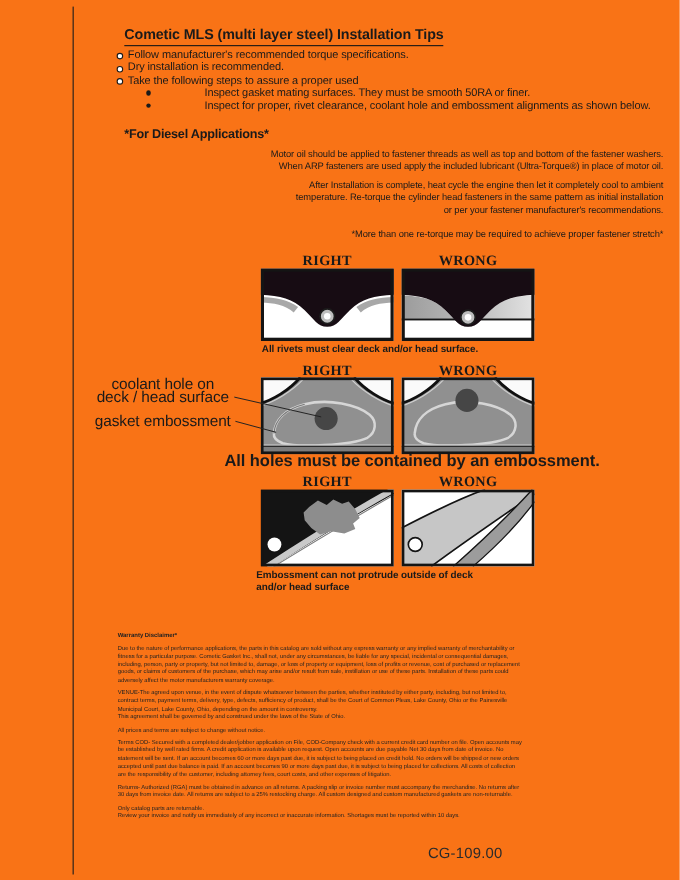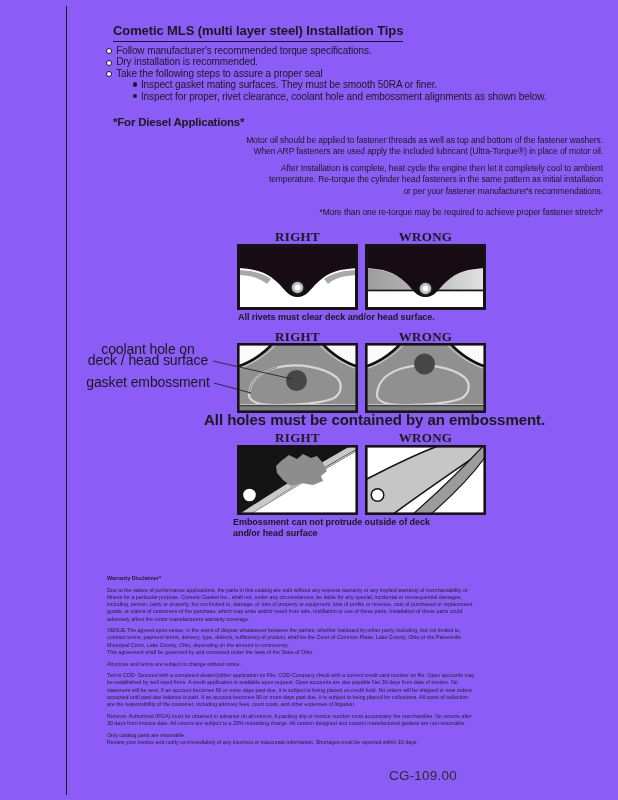--- a/index.html
+++ b/index.html
@@ -1,24 +1,24 @@
 <!DOCTYPE html>
 <html><head>
 <meta charset="utf-8">
 <style>
   html,body{margin:0;padding:0;background:#ffffff;}
-  .page{position:relative;width:618px;height:800px;background:#8b5cf6;overflow:hidden;
+  .page{position:relative;width:618px;height:800px;background:#f97316;overflow:hidden;
         font-family:"Liberation Sans","DejaVu Sans",sans-serif;color:#1a1a1a;}
   .left-rule{position:absolute;left:66px;top:6px;width:1.4px;height:789px;background:#1c1c1c;}
   .title{position:absolute;left:113px;top:23px;margin:0;font-size:13px;font-weight:bold;
          letter-spacing:-0.1px;border-bottom:1.6px solid #161616;padding-bottom:3px;white-space:nowrap;}
   .bullets{position:absolute;left:106px;top:45px;}
   .b-row{display:flex;align-items:flex-start;font-size:10px;letter-spacing:-0.1px;
          line-height:11.4px;white-space:nowrap;}
-  .b-row.sub{margin-left:27px;}
+  .b-row.sub{margin-left:27px;gap:45px;}
   .marker-o{width:4.2px;height:4.2px;border:1px solid #1a1a1a;border-radius:50%;
             margin:3.1px 4px 0 0;flex:none;background:#fff;}
   .marker-dot{width:4.4px;height:4.4px;background:#1a1a1a;border-radius:50%;
             margin:3.1px 3.5px 0 0;flex:none;}
   .d-heading{position:absolute;left:113px;top:116px;font-size:11.5px;font-weight:bold;letter-spacing:-0.2px;}
   .para{position:absolute;left:113px;width:490px;font-size:8.5px;line-height:11.4px;
         letter-spacing:-0.1px;white-space:pre-line;text-align:right;}
   #p1{top:135px}#p2{top:163px}#p3{top:207px}
   .dlab{position:absolute;width:121px;text-align:center;font-size:13px;font-weight:bold;letter-spacing:0.3px;font-family:Liberation Serif, serif;}
   .dbox{position:absolute;display:block;}
@@ -45,21 +45,21 @@
     <div class="b-row">
       <span class="marker-o"></span>
       <span>Follow manufacturer's recommended torque specifications.</span>
     </div>
     <div class="b-row">
       <span class="marker-o"></span>
       <span>Dry installation is recommended.</span>
     </div>
     <div class="b-row">
       <span class="marker-o"></span>
-      <span>Take the following steps to assure a proper seal</span>
+      <span>Take the following steps to assure a proper used</span>
     </div>
     <div class="b-row sub">
       <span class="marker-dot"></span>
       <span>Inspect gasket mating surfaces.  They must be smooth 50RA or finer.</span>
     </div>
     <div class="b-row sub">
       <span class="marker-dot"></span>
       <span>Inspect for proper, rivet clearance, coolant hole and embossment alignments as shown below.</span>
     </div>
   </div>

